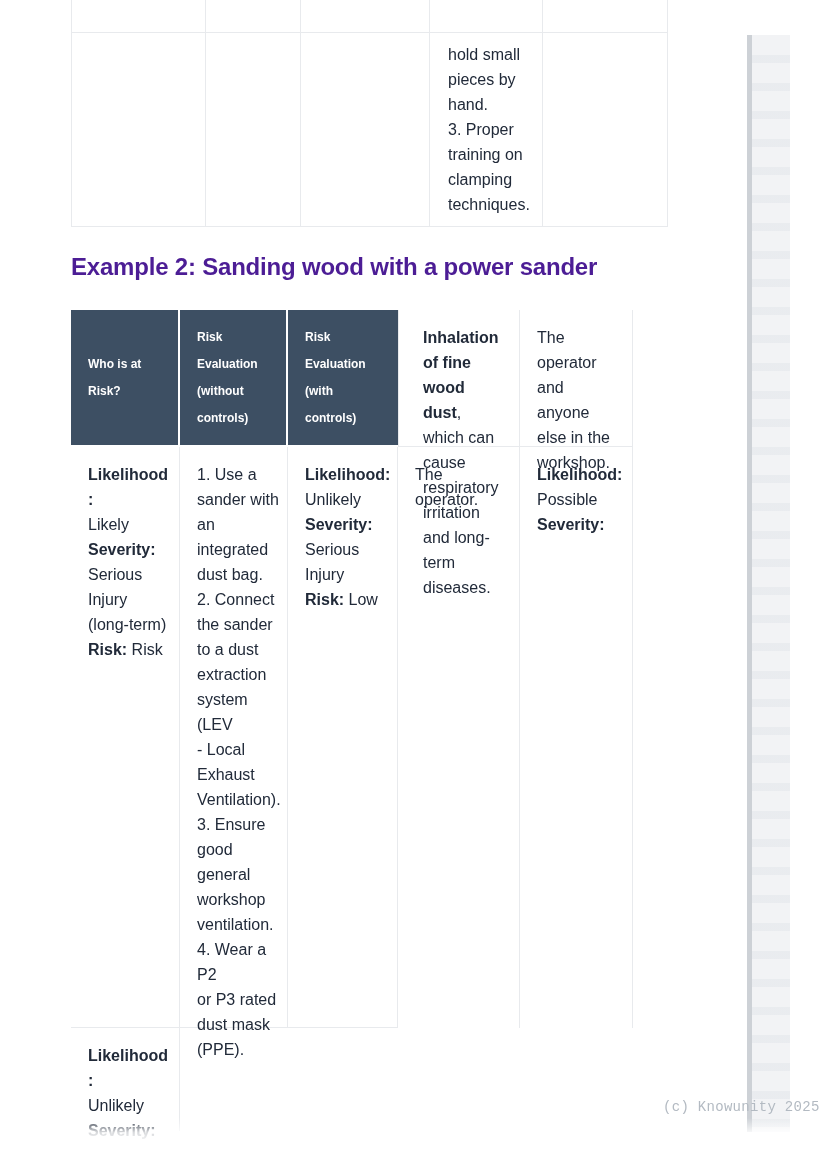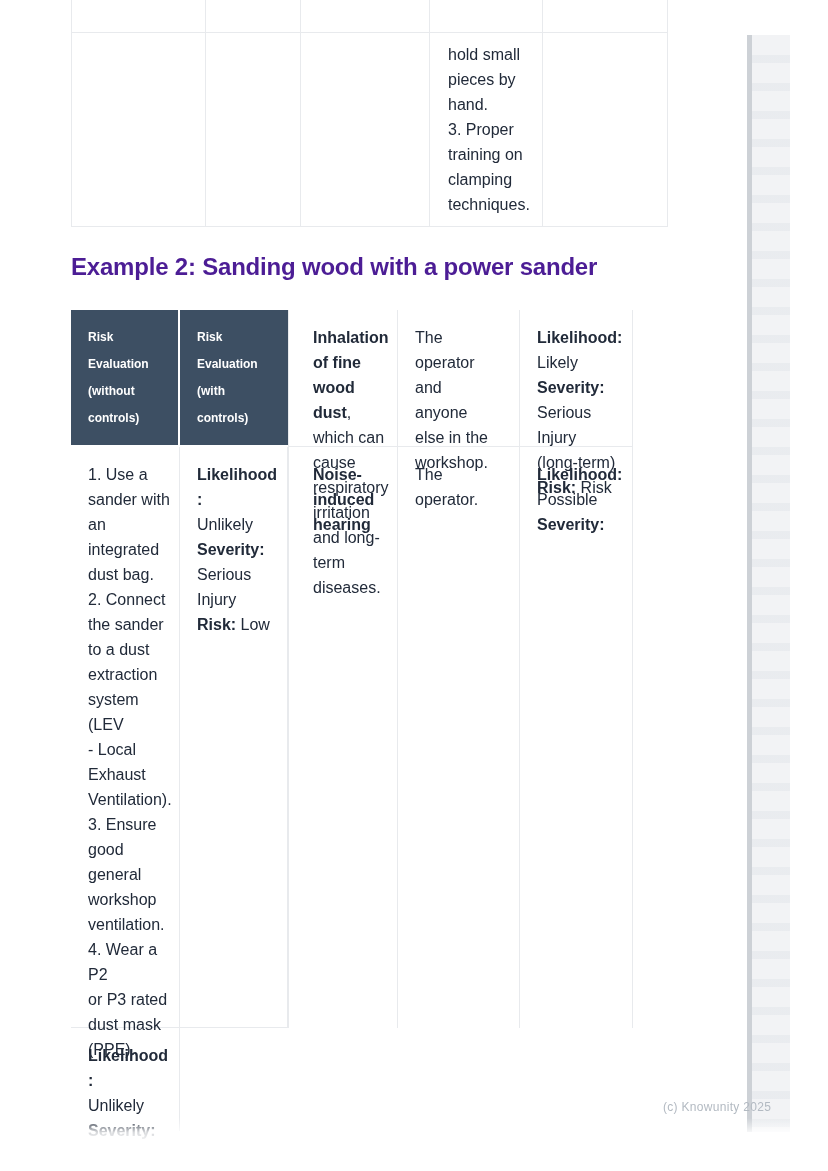--- a/index.html
+++ b/index.html
@@ -77,23 +77,23 @@
     position:absolute; inset:0;
     background:repeating-linear-gradient(
       180deg,
       rgba(255,255,255,0.0) 0px, rgba(255,255,255,0.0) 20px,
       rgba(223,227,232,0.45) 20px, rgba(223,227,232,0.45) 28px);
   }
 
   
   .copyright {
     position:absolute; left:663px; top:1101px;
-    font-size:12px; line-height:12px;
+    font-size:14px; line-height:12px;
     color:#b3bac2; letter-spacing:0.3px;
-    z-index:6; white-space:nowrap;
+    z-index:6; white-space:nowrap;font-family:Liberation Mono, monospace;
   }
 
   
   .bottom-fade {
     position:absolute; left:0; top:1118px; width:828px; height:26px;
     background:linear-gradient(to bottom,
       rgba(255,255,255,0) 0%, rgba(255,255,255,0.82) 55%, #ffffff 100%);
     z-index:5;
   }
   .bottom-white {
@@ -122,20 +122,22 @@
 training on
 clamping
 techniques.</div>
     <div class="c r2"></div>
   </div>
 
   <div class="heading">Example 2: Sanding wood with a power sander</div>
 
   <div class="rt">
 
+    <div class="hc">Who is at
+Risk?</div>
     <div class="hc">Risk
 Evaluation
 (without
 controls)</div>
     <div class="hc last">Risk
 Evaluation
 (with
 controls)</div>
 
     <div class="bc first mid">
@@ -194,25 +196,20 @@
     </div>
     <div class="bc mid">
       <div class="cell-inner"><span class="b">Likelihood:</span><span>
 Unlikely
 </span><span class="b">Severity:</span><span>
 Serious
 Injury
 </span><span class="b">Risk:</span><span> Low</span></div>
     </div>
 
-    <div class="bc first topal">
-      <div class="cell-inner"><span class="b">Noise-
-induced
-hearing</span></div>
-    </div>
     <div class="bc topal">
       <div class="cell-inner"><span>The
 operator.</span></div>
     </div>
     <div class="bc topal">
       <div class="cell-inner"><span class="b">Likelihood:</span><span>
 Possible
 </span><span class="b">Severity:</span></div>
     </div>
     <div class="bc topal">

